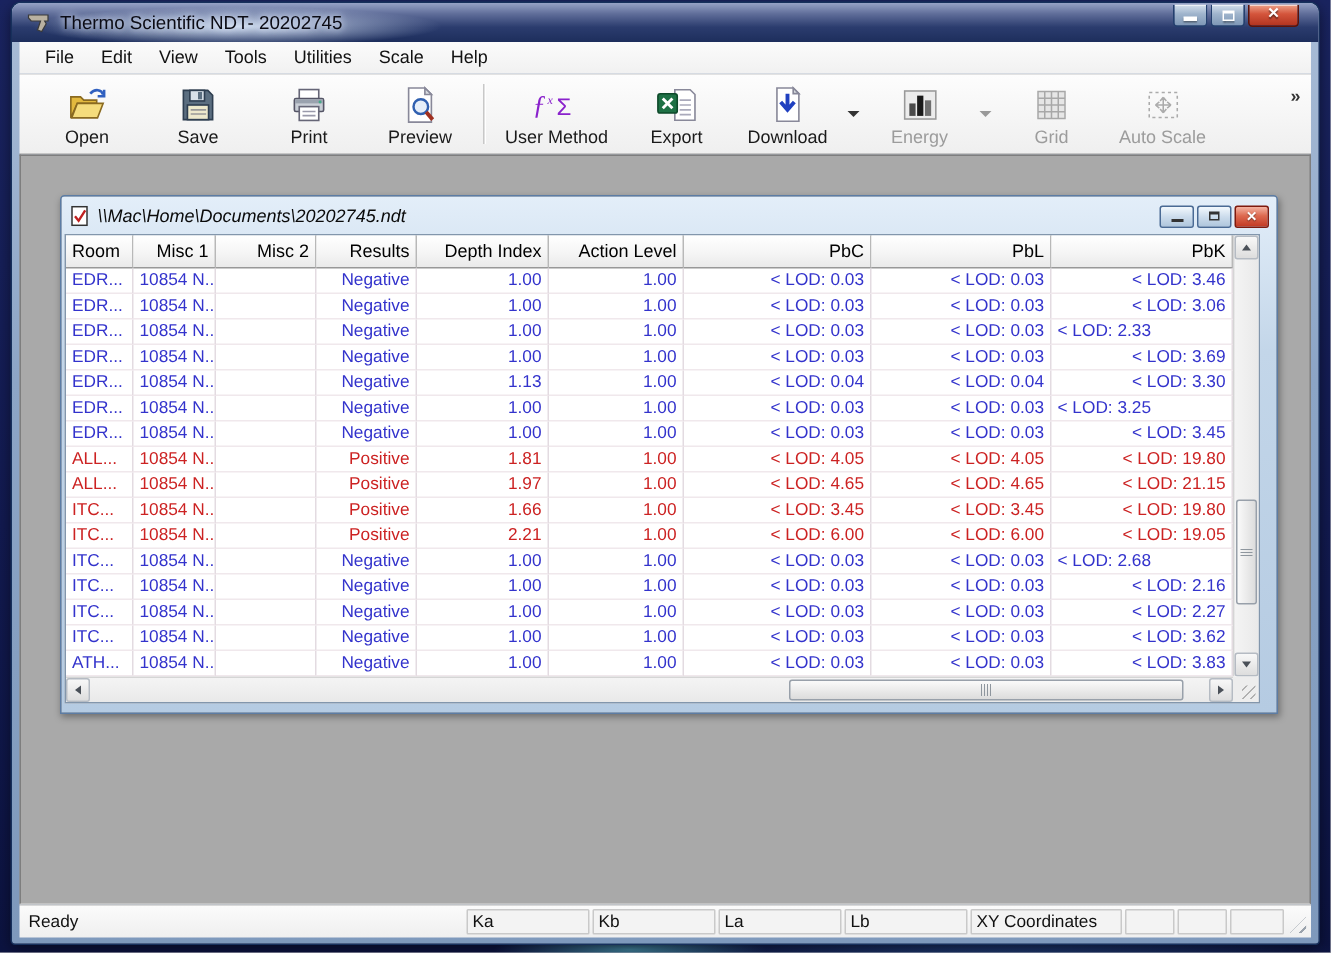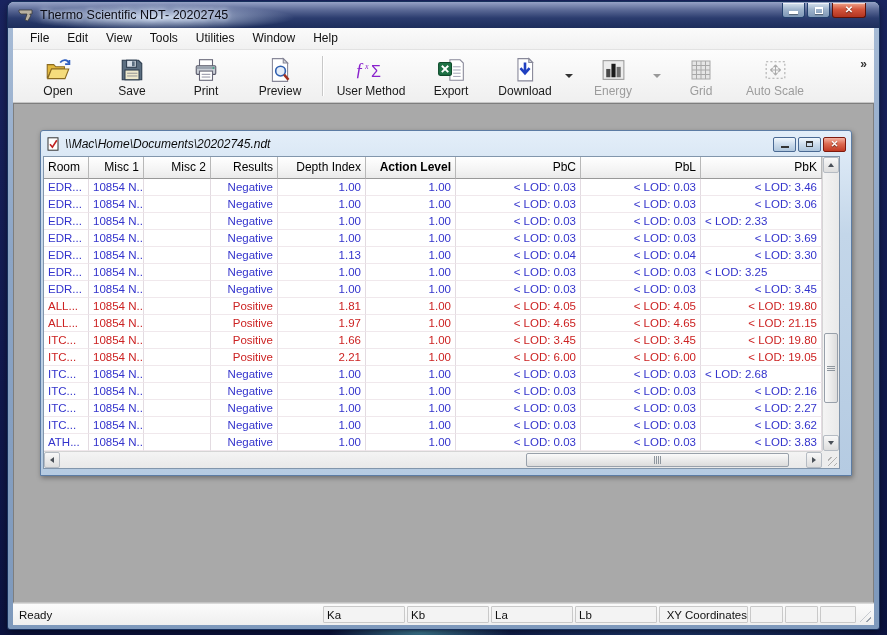--- a/index.html
+++ b/index.html
@@ -177,21 +177,21 @@
         </div>
     </div>
   </div>
 
   <div class="menubar">
       <div class="menu-item">File</div>
       <div class="menu-item">Edit</div>
       <div class="menu-item">View</div>
       <div class="menu-item">Tools</div>
       <div class="menu-item">Utilities</div>
-      <div class="menu-item">Window</div>
+      <div class="menu-item">Scale</div>
       <div class="menu-item">Help</div>
     </div>
 
   <div class="toolbar">
     <div class="chevron">»</div>
   <div class="tb-wrap">
         <div class="tb-btn">
           <div class="icon">
             <svg width="28" height="26" viewBox="0 0 26 24">
               <path d="M3 7 h6 l2 2 h8 v2 H7 l-4 9 V7 z" fill="#E3B93E" stroke="#8A6A20"></path>
@@ -360,21 +360,21 @@
             </div>
         </div>
       </div>
       <div class="table-area">
         <div class="thead">
             <div class="th" style="width: 45px; text-align: left;">Room</div>
             <div class="th" style="width: 55px; text-align: right;">Misc 1</div>
             <div class="th" style="width: 67px; text-align: right;">Misc 2</div>
             <div class="th" style="width: 67px; text-align: right;">Results</div>
             <div class="th" style="width: 88px; text-align: right;">Depth Index</div>
-            <div class="th" style="width: 90px; text-align: right; font-weight: bold;">Action Level</div>
+            <div class="th" style="width: 90px; text-align: right;">Action Level</div>
             <div class="th" style="width: 125px; text-align: right;">PbC</div>
             <div class="th" style="width: 120px; text-align: right;">PbL</div>
             <div class="th" style="width: 121px; text-align: right;">PbK</div>
           </div>
         <div class="tbody">
             <div class="tr negative">
               <div class="td" style="width: 45px; text-align: left;">EDR...</div>
               <div class="td" style="width: 55px; text-align: left;">10854 N...</div>
               <div class="td" style="width: 67px; text-align: left;"></div>
               <div class="td" style="width: 67px; text-align: right;">Negative</div>
@@ -576,20 +576,20 @@
       </div>
     </div>
   </div>
 
   <div class="statusbar">
     <div class="ready">Ready</div>
     <div class="sb-cell" style="width: 82px;">Ka</div>
       <div class="sb-cell" style="width: 82px;">Kb</div>
       <div class="sb-cell" style="width: 82px;">La</div>
       <div class="sb-cell" style="width: 82px;">Lb</div>
-      <div class="sb-cell" style="width: 89px; text-align: right;">XY Coordinates</div>
+      <div class="sb-cell" style="width: 101px;">XY Coordinates</div>
       <div class="sb-cell" style="width: 33px;"></div>
       <div class="sb-cell" style="width: 33px;"></div>
       <div class="sb-cell" style="width: 36px;"></div>
       <div class="grip"></div>
   </div>
 
 </div>
 
 </body></html>

